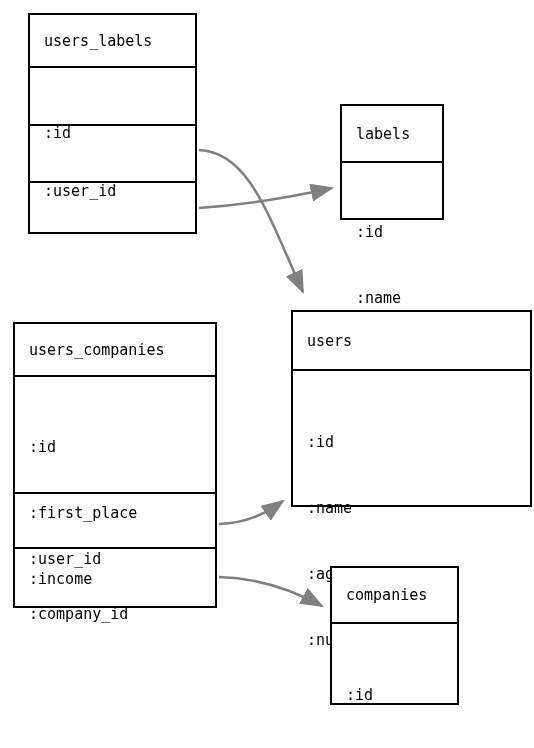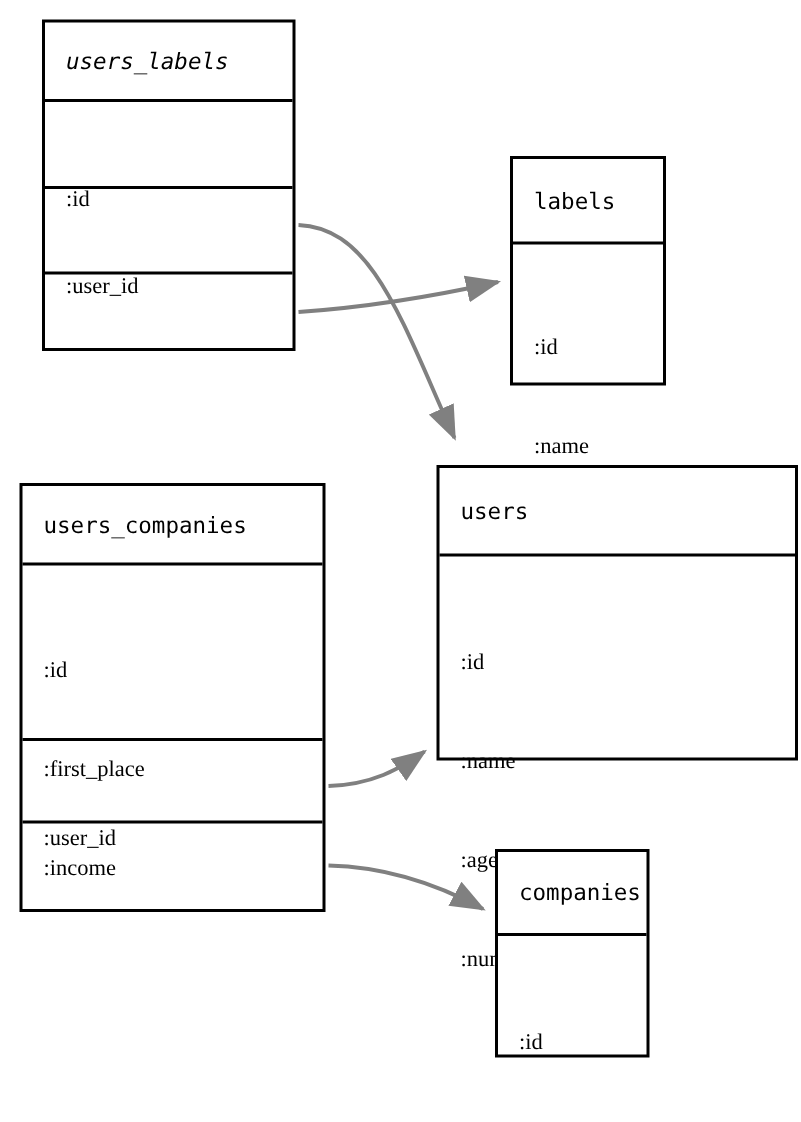--- a/index.html
+++ b/index.html
@@ -46,35 +46,34 @@
     letter-spacing: 0px;
     white-space: pre;
   }
   .field-group {
     box-sizing: border-box;
     padding: 10px 14px 10px 14px;
     font-size: 15px;
     color: #000000;
     line-height: 22px;
     white-space: pre;
-    font-family: Liberation Serif, serif;
   }
   .field-group.divided {
     border-bottom: 2px solid #000000;
   }
   .field-line {
     white-space: pre;
   }
 
   
   #ent-users_labels   { left: 28px;  top: 13px;  width: 169px; height: 221px; }
-  #ent-labels         { left: 340px; top: 104px; width: 104px; height: 153px; }
+  #ent-labels         { left: 340px; top: 104px; width: 104px; height: 116px; }
   #ent-users          { left: 291px; top: 310px; width: 241px; height: 197px; }
   #ent-users_companies{ left: 13px;  top: 322px; width: 204px; height: 286px; }
-  #ent-companies      { left: 330px; top: 566px; width: 103px; height: 139px; }
+  #ent-companies      { left: 330px; top: 566px; width: 129px; height: 139px; }
 </style>
 </head>
 <body>
 
 <div id="canvas">
 
   <svg class="edges" viewBox="0 0 534 748" width="534" height="748" xmlns="http://www.w3.org/2000/svg">
     <defs>
       <marker id="arrowhead" markerWidth="9" markerHeight="7" refX="8.2" refY="3.5" orient="auto" markerUnits="strokeWidth">
         <polygon points="0 0, 9 3.5, 0 7" fill="#808080"></polygon>
@@ -84,21 +83,21 @@
     <path d="M 199 150 C 249 152, 268 215, 303 292" fill="none" stroke="#808080" stroke-width="2.6" marker-end="url(#arrowhead)"></path>
 
     <path d="M 199 208 C 258 204, 305 194, 332 188" fill="none" stroke="#808080" stroke-width="2.6" marker-end="url(#arrowhead)"></path>
 
     <path d="M 219 524 C 248 523, 266 513, 283 501" fill="none" stroke="#808080" stroke-width="2.6" marker-end="url(#arrowhead)"></path>
 
     <path d="M 219 577 C 264 578, 300 594, 322 606" fill="none" stroke="#808080" stroke-width="2.6" marker-end="url(#arrowhead)"></path>
   </svg>
 
   <div class="entity" id="ent-users_labels">
-    <div class="entity-title" style="height:53px;font-style:italic;">users_labels</div>
+    <div class="entity-title" style="height:53px;">users_labels</div>
     <div class="field-group divided" style="height:58px;">
       <div class="field-line">:id</div>
     </div>
     <div class="field-group divided" style="height:57px;">
       <div class="field-line">:user_id</div>
     </div>
   </div>
 
   <div class="entity" id="ent-labels">
     <div class="entity-title" style="height:57px;">labels</div>
@@ -121,20 +120,23 @@
   <div class="entity" id="ent-users_companies">
     <div class="entity-title" style="height:53px;">users_companies</div>
     <div class="field-group divided" style="height:117px;padding-top:15px;">
       <div class="field-line">:id</div>
       <div class="field-line">:first_place</div>
       <div class="field-line">:income</div>
     </div>
     <div class="field-group divided" style="height:55px;">
       <div class="field-line">:user_id</div>
     </div>
+    <div class="field-group" style="height:53px;">
+      <div class="field-line">:company_id</div>
+    </div>
   </div>
 
   <div class="entity" id="ent-companies">
     <div class="entity-title" style="height:56px;">companies</div>
     <div class="field-group" style="height:79px;padding-top:16px;">
       <div class="field-line">:id</div>
       
     </div>
   </div>
 

